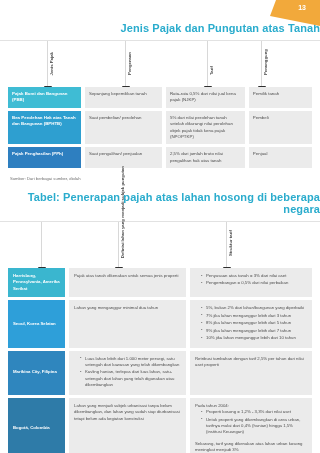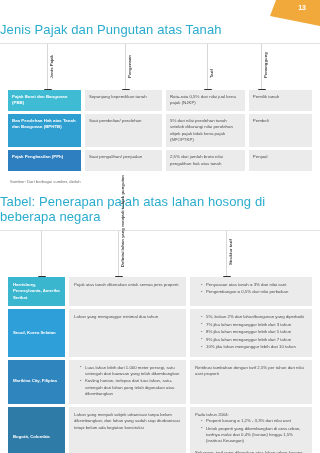--- a/index.html
+++ b/index.html
@@ -33,24 +33,24 @@
     right: 14px;
     font-size: 7px;
     font-weight: bold;
     color: #ffffff;
   }
 
   
   .section { position: relative; }
 
   .sec-title {
-    text-align: left;
+    text-align: right;
     color: #2aaccd;
-    font-weight: normal;
-    font-size: 13px;
+    font-weight: bold;
+    font-size: 11px;
     letter-spacing: .1px;
   }
 
   
   .head-band {
     position: relative;
     height: 46px;
     border-top: 1px solid #e2e2e2;
     margin-top: 6px;
   }

